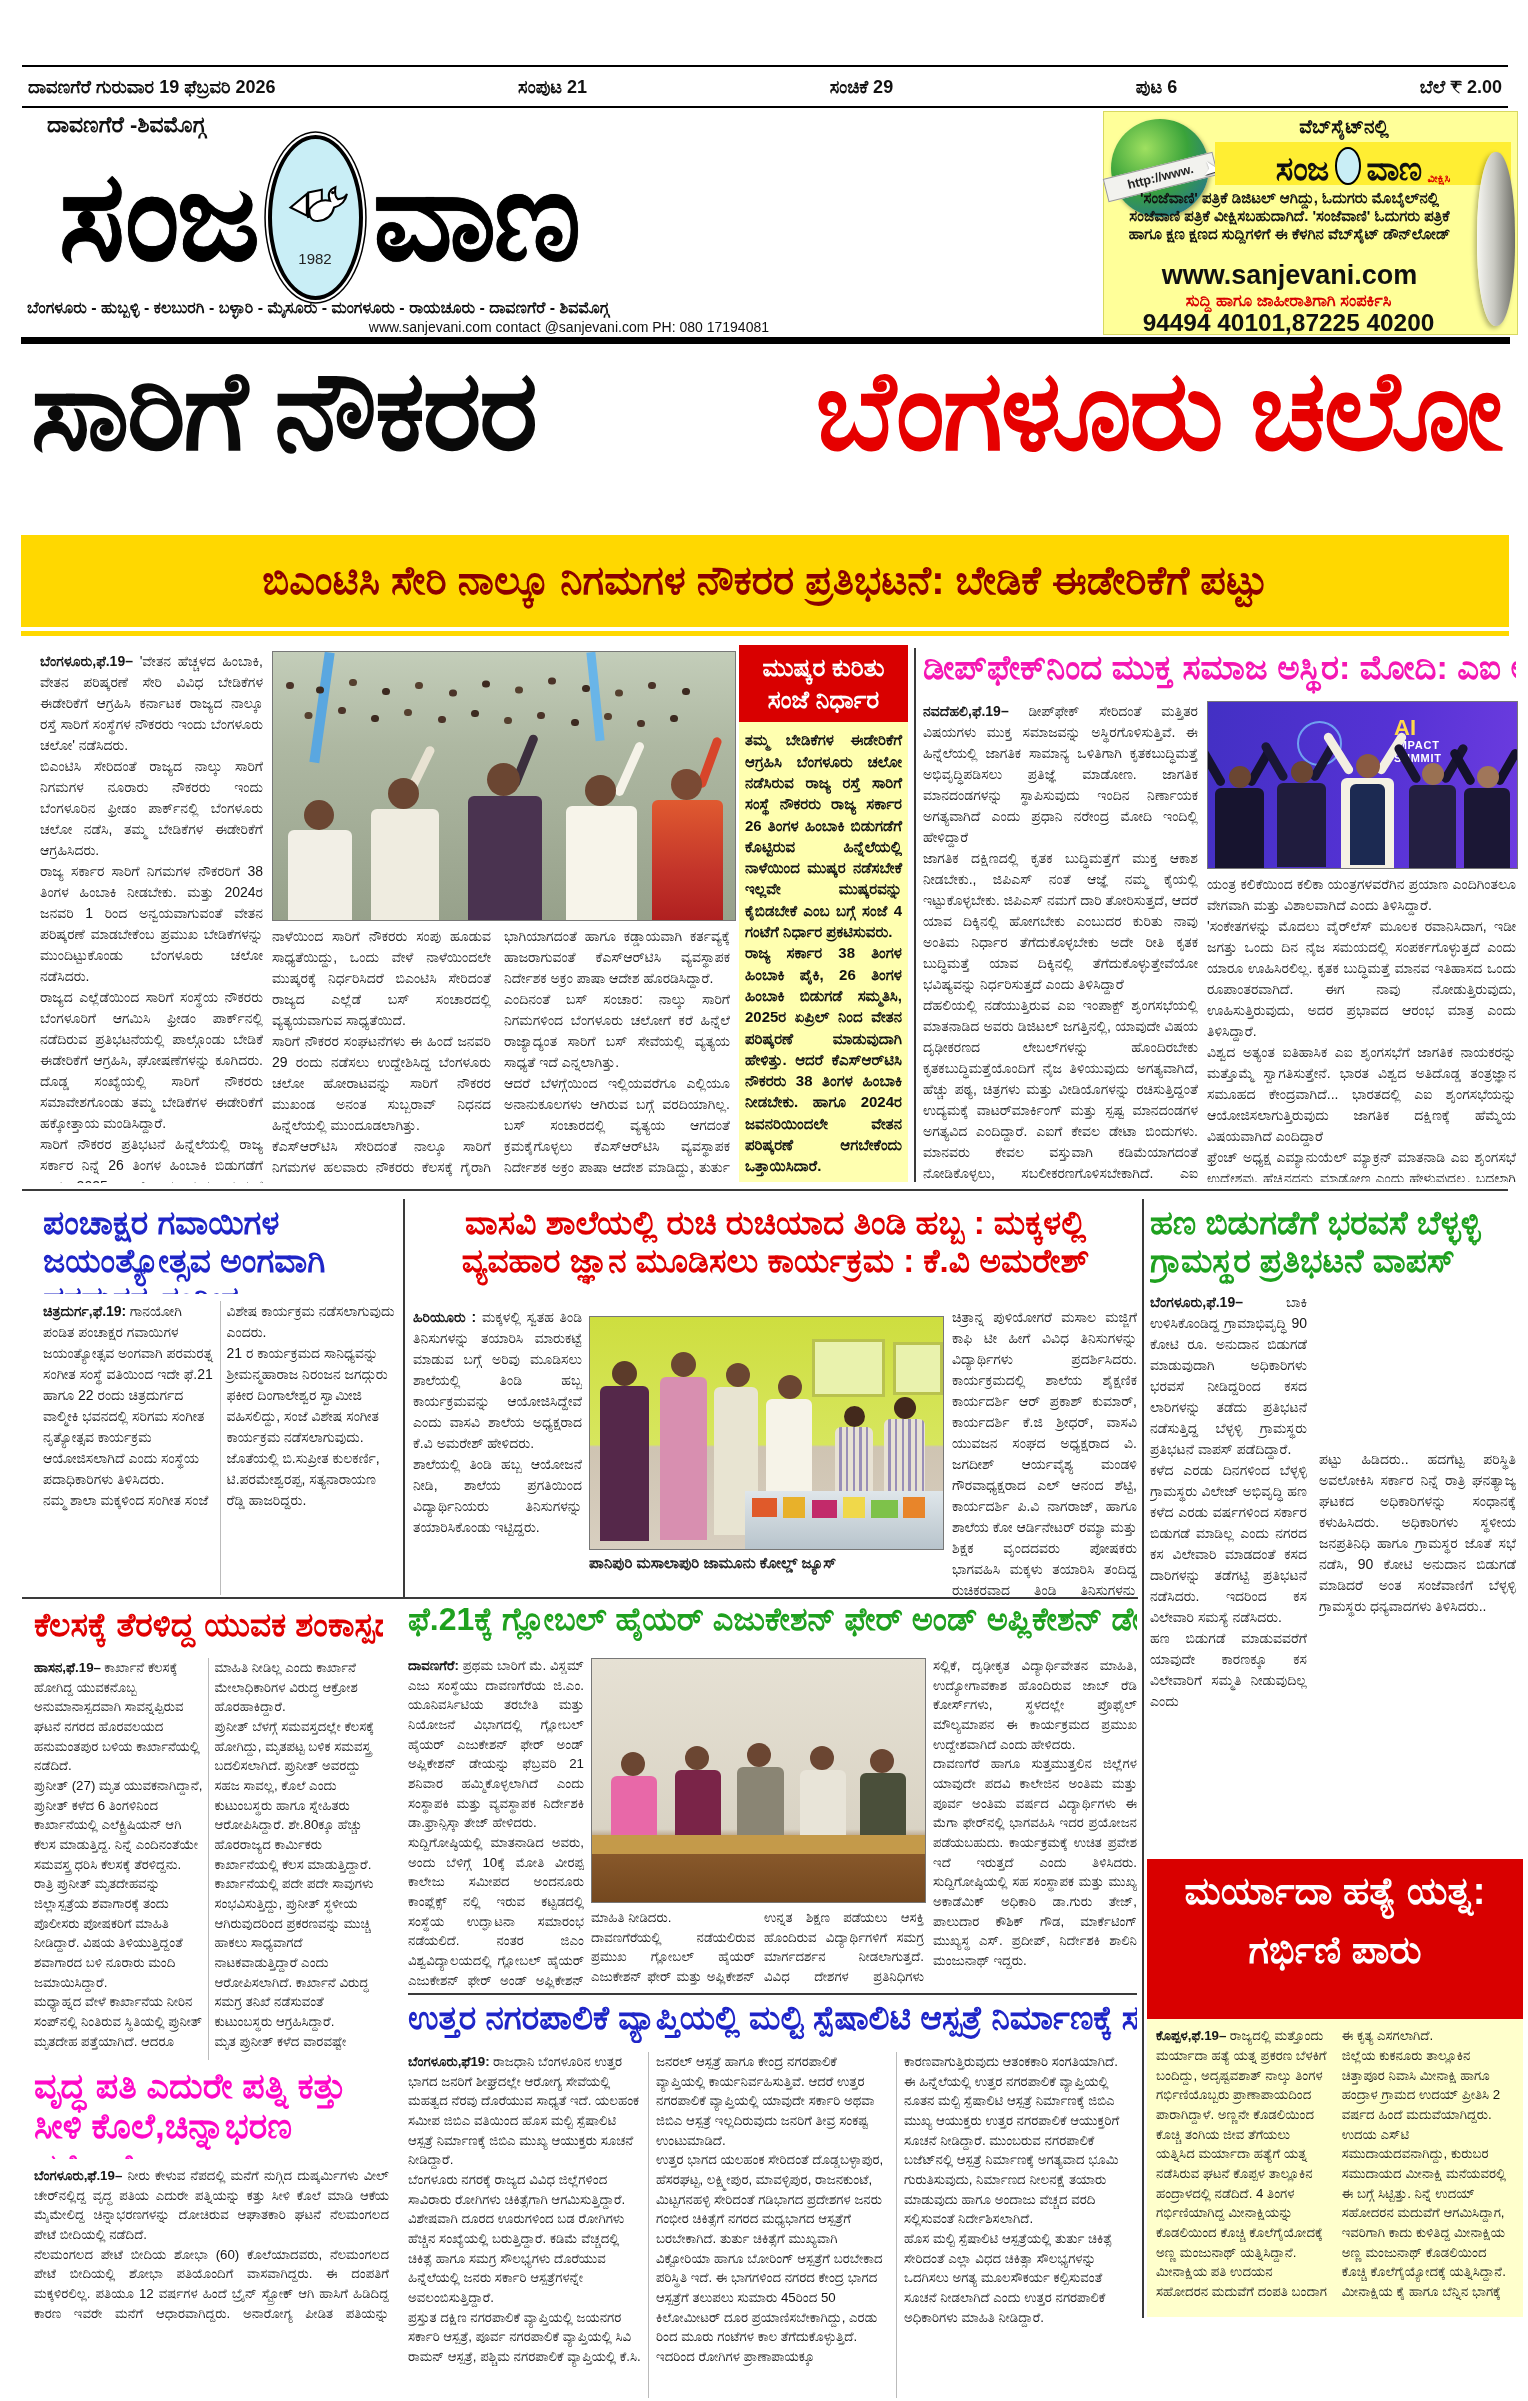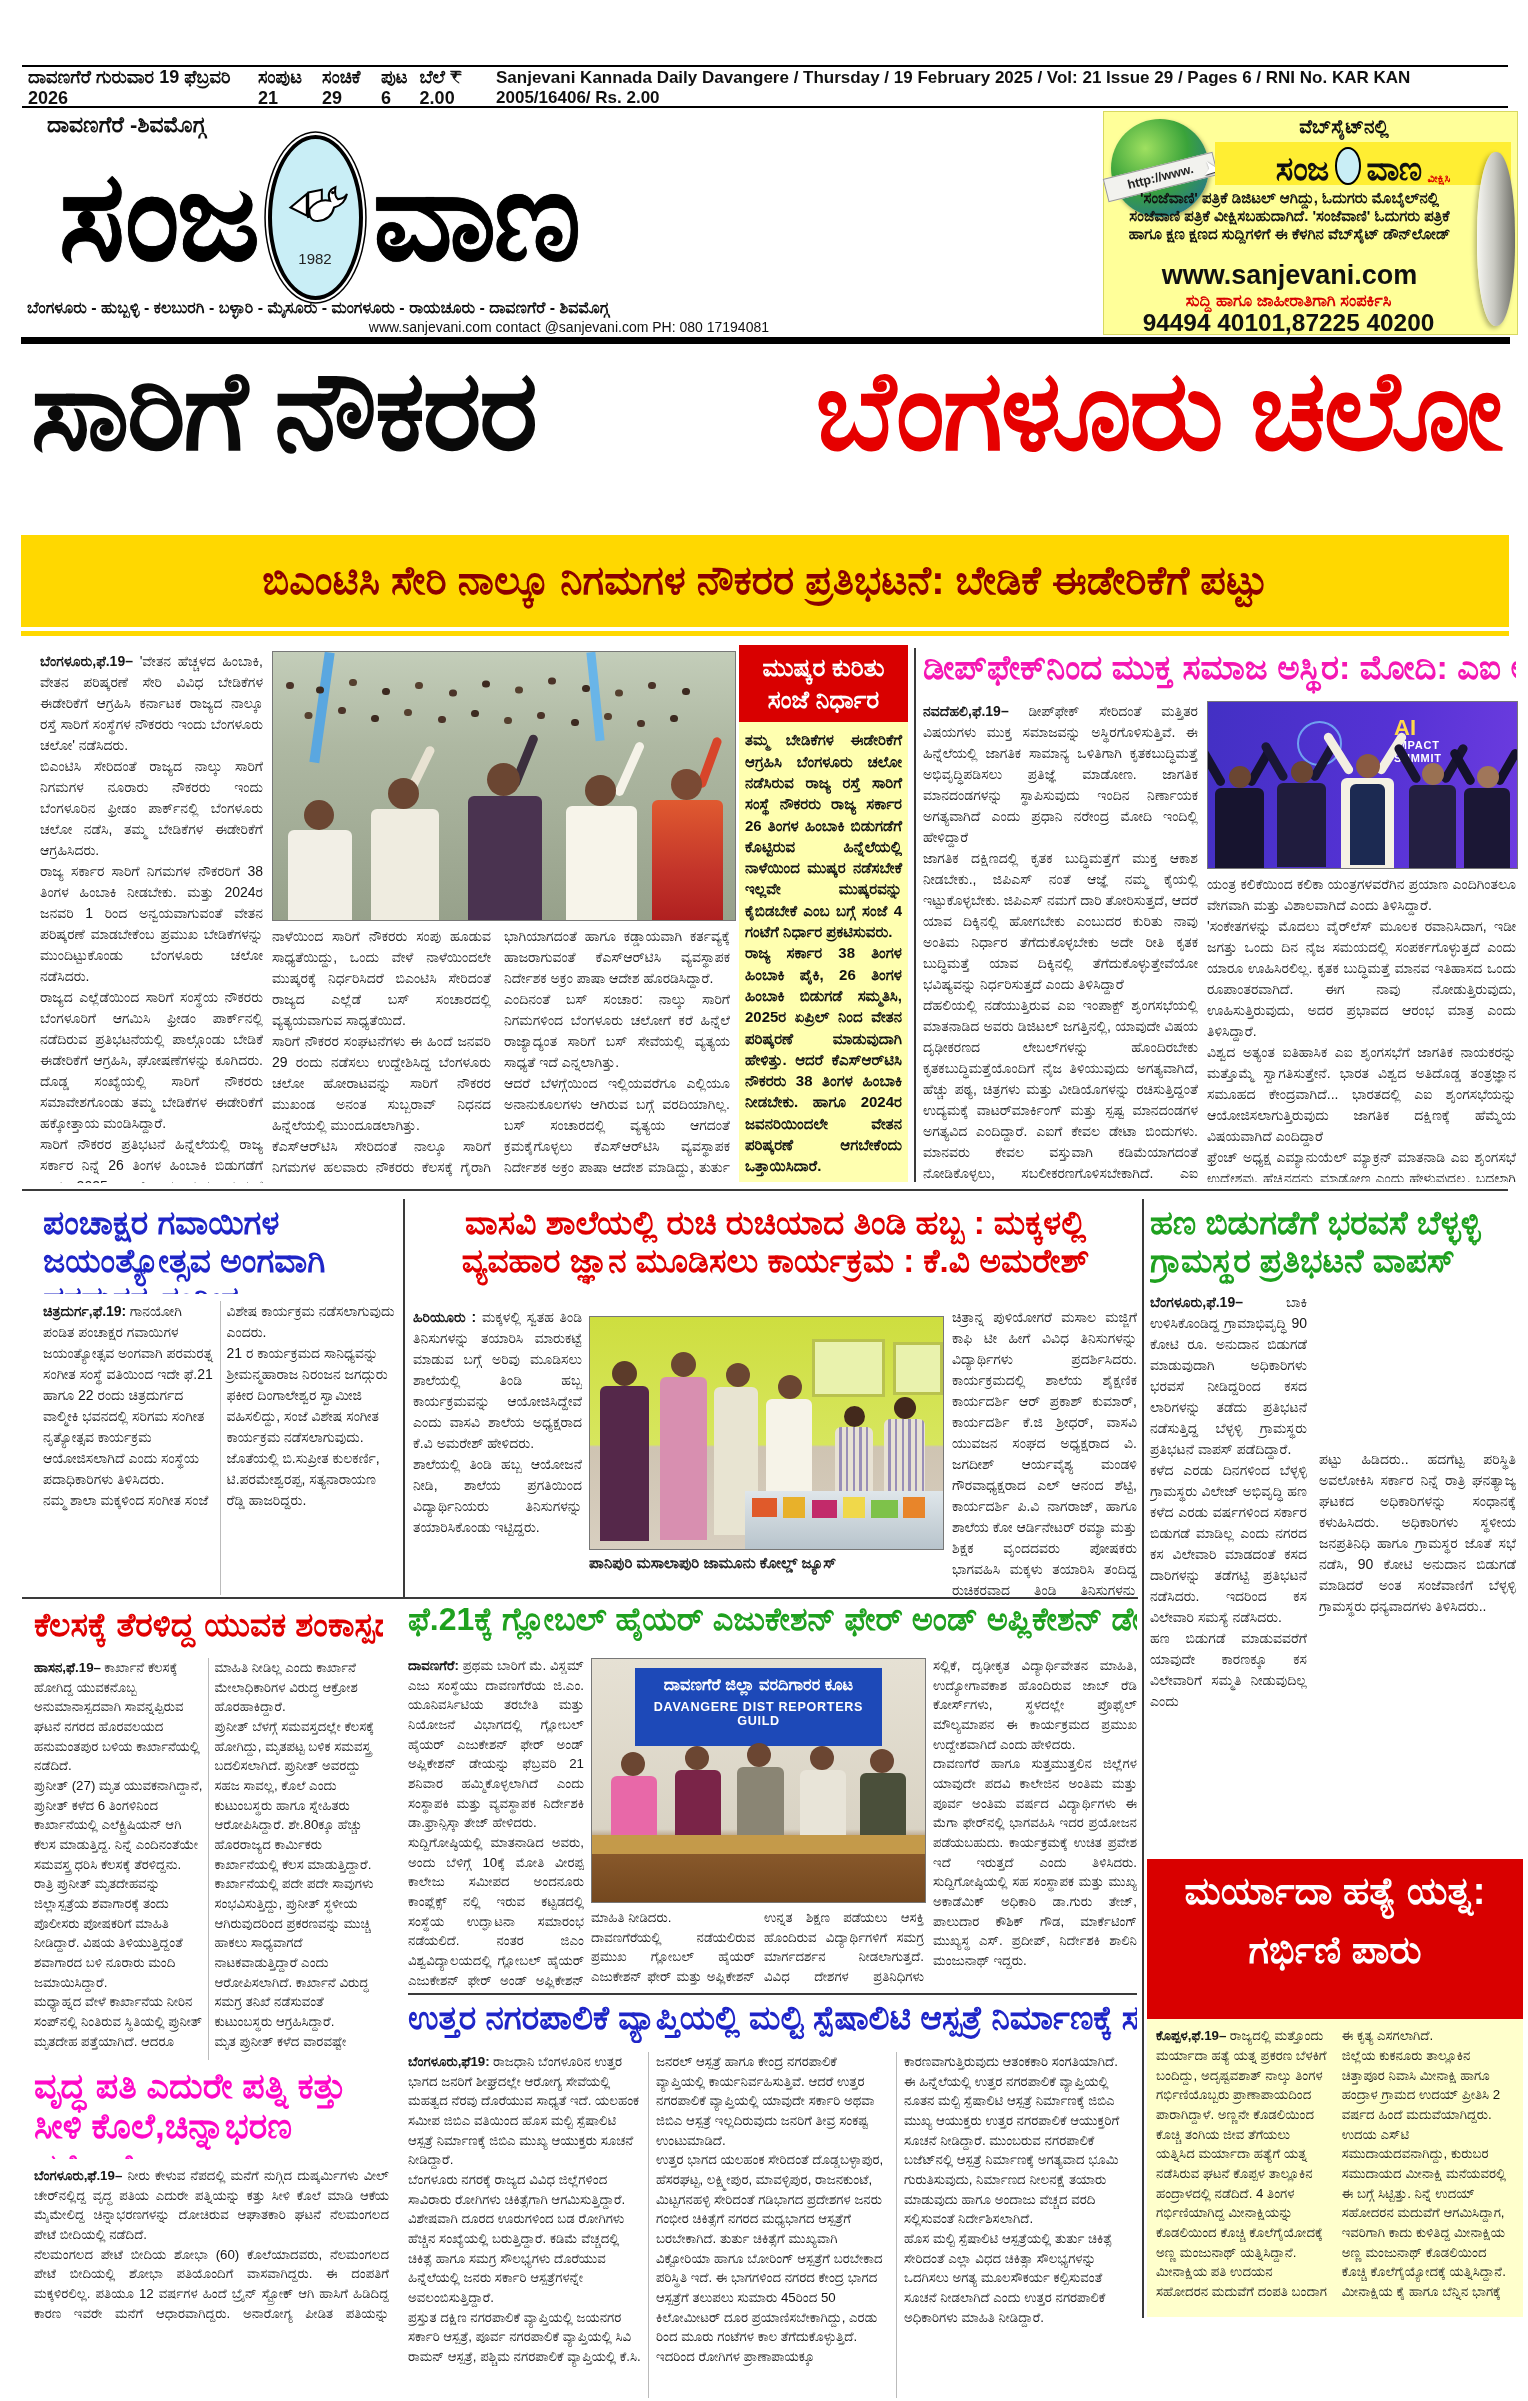--- a/index.html
+++ b/index.html
@@ -70,21 +70,20 @@
 
 <div class="page">
 
   <div class="abs rule" style="left:22px;top:65px;width:1486px;height:1.5px;"></div>
   <div class="abs" style="left:28px;top:72px;width:1474px;height:31px;display:flex;align-items:center;justify-content:space-between;font-size:18px;font-weight:bold;">
     <span>ದಾವಣಗೆರೆ ಗುರುವಾರ 19 ಫೆಬ್ರವರಿ 2026</span>
     <span>ಸಂಪುಟ 21</span>
     <span>ಸಂಚಿಕೆ 29</span>
     <span>ಪುಟ 6</span>
     <span>ಬೆಲೆ ₹ 2.00</span>
-    <span style="font-size:17px;">Sanjevani Kannada Daily Davangere / Thursday / 19 February 2025 / Vol: 21 Issue 29 / Pages 6 / RNI No. KAR KAN 2005/16406/ Rs. 2.00</span>
   </div>
   <div class="abs rule" style="left:22px;top:106px;width:1486px;height:1.5px;"></div>
 
   <div class="abs" style="left:47px;top:112px;font-size:22px;font-weight:bold;">ದಾವಣಗೆರೆ -ಶಿವಮೊಗ್ಗ</div>
   <div class="abs logo-row" style="left:59px;top:135px;height:164px;">
     <span class="logo-word">ಸಂಜ</span>
     <span class="dove-oval">
       <svg viewBox="0 0 100 100">
         <path d="M14 50 L38 30 L38 62 Z M40 28 L60 24 L60 60 L40 64 Z" fill="#fff" stroke="#000" stroke-width="3"></path>
         <path d="M42 52 Q55 36 72 40 Q66 26 80 20 Q78 34 84 38 Q95 36 97 30 Q94 46 78 50 Q74 68 54 70 Q40 70 42 52 Z" fill="#fff" stroke="#000" stroke-width="3"></path>
@@ -333,24 +332,20 @@
   </div>
 
   <div class="abs hl c-green clip" style="left:408px;top:1601px;width:729px;height:43px;font-size:32px;white-space:nowrap;">ಫೆ.21ಕ್ಕೆ ಗ್ಲೋಬಲ್ ಹೈಯರ್ ಎಜುಕೇಶನ್ ಫೇರ್ ಅಂಡ್ ಅಪ್ಲಿಕೇಶನ್ ಡೇ</div>
   <div class="abs body-sm just clip" style="left:408px;top:1656px;width:176px;height:334px;">
     <span class="dl">ದಾವಣಗೆರೆ:</span>
     <span class="pre">ಪ್ರಥಮ ಬಾರಿಗೆ ಮೆ. ವಿಸ್ಡಮ್ ಎಜು ಸಂಸ್ಥೆಯು ದಾವಣಗೆರೆಯ ಜಿ.ಎಂ. ಯೂನಿವರ್ಸಿಟಿಯ ತರಬೇತಿ ಮತ್ತು ನಿಯೋಜನೆ ವಿಭಾಗದಲ್ಲಿ ಗ್ಲೋಬಲ್ ಹೈಯರ್ ಎಜುಕೇಶನ್ ಫೇರ್ ಅಂಡ್ ಅಪ್ಲಿಕೇಶನ್ ಡೇಯನ್ನು ಫೆಬ್ರವರಿ 21 ಶನಿವಾರ ಹಮ್ಮಿಕೊಳ್ಳಲಾಗಿದೆ ಎಂದು ಸಂಸ್ಥಾಪಕಿ ಮತ್ತು ವ್ಯವಸ್ಥಾಪಕ ನಿರ್ದೇಶಕಿ ಡಾ.ಫ್ರಾನ್ಸಿಸ್ಕಾ ತೇಜ್ ಹೇಳಿದರು.
 ಸುದ್ದಿಗೋಷ್ಠಿಯಲ್ಲಿ ಮಾತನಾಡಿದ ಅವರು, ಅಂದು ಬೆಳಿಗ್ಗೆ 10ಕ್ಕೆ ಮೋತಿ ವೀರಪ್ಪ ಕಾಲೇಜು ಸಮೀಪದ ಅಂದನೂರು ಕಾಂಪ್ಲೆಕ್ಸ್ ನಲ್ಲಿ ಇರುವ ಕಟ್ಟಡದಲ್ಲಿ ಸಂಸ್ಥೆಯ ಉದ್ಘಾಟನಾ ಸಮಾರಂಭ ನಡೆಯಲಿದೆ. ನಂತರ ಜಿಎಂ ವಿಶ್ವವಿದ್ಯಾಲಯದಲ್ಲಿ ಗ್ಲೋಬಲ್ ಹೈಯರ್ ಎಜುಕೇಶನ್ ಫೇರ್ ಅಂಡ್ ಅಪ್ಲಿಕೇಶನ್ ಡೇ ಕಾರ್ಯಕ್ರಮ ನಡೆಯಲಿದೆ ಎಂದು</span>
   </div>
 
   <div class="photo" style="left:591px;top:1658px;width:333px;height:243px;background:linear-gradient(#e6e1d4 0%,#d9d3c4 70%,#8a5a2c 78%,#74481f 100%);">
-    <div class="guild-banner" style="left:43px;top:9px;width:247px;height:71px;padding-top:7.4px;">
-      <div style="font-size:16.3px;">ದಾವಣಗೆರೆ ಜಿಲ್ಲಾ ವರದಿಗಾರರ ಕೂಟ</div>
-      <div style="font-size:12.6px;margin-top:6px;letter-spacing:0.7px;">DAVANGERE DIST REPORTERS GUILD</div>
-    </div>
     <div class="person" style="left:19px;top:93px;">
       <span class="head" style="left:10.4px;top:0;width:24px;height:24px;"></span>
       <span class="torso" style="left:0;top:24px;width:46px;height:71px;background:#e868a8;"></span>
     </div>
     <div class="person" style="left:83px;top:87px;">
       <span class="head" style="left:10.4px;top:0;width:24px;height:24px;"></span>
       <span class="torso" style="left:0;top:24px;width:46px;height:77px;background:#7a2448;"></span>
     </div>
     <div class="person" style="left:145px;top:84px;">
       <span class="head" style="left:10.4px;top:0;width:24px;height:24px;"></span>

